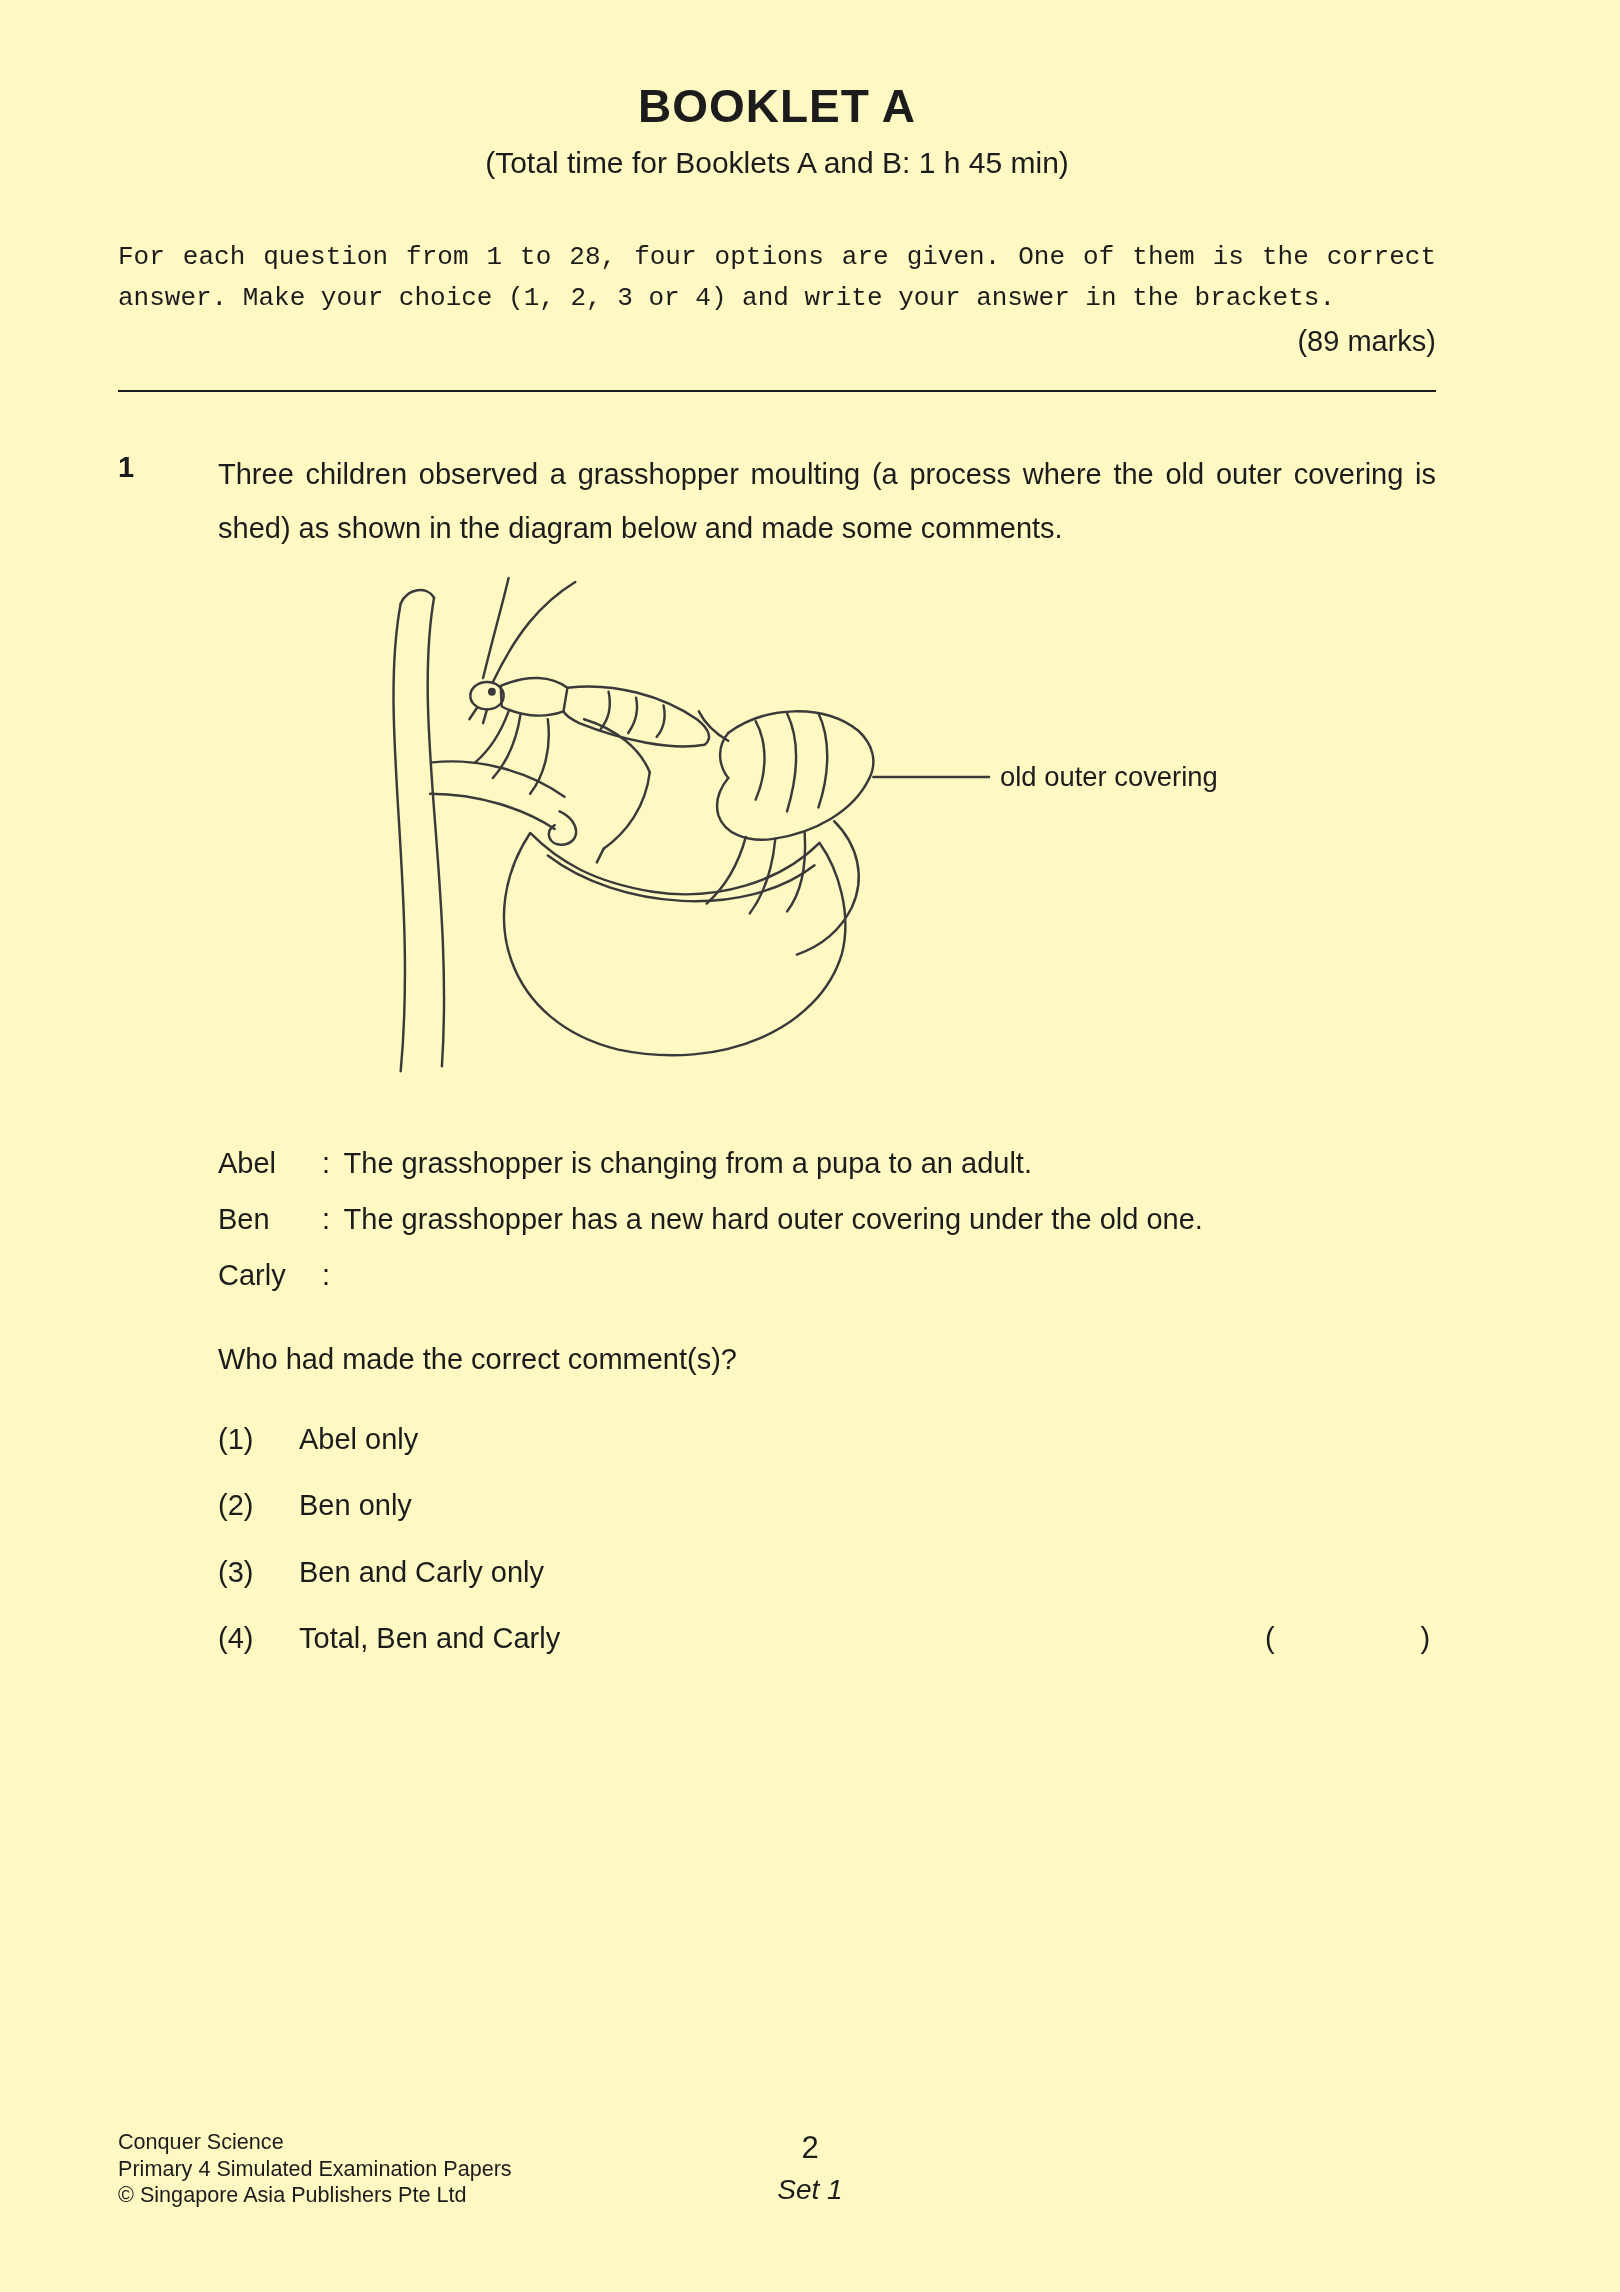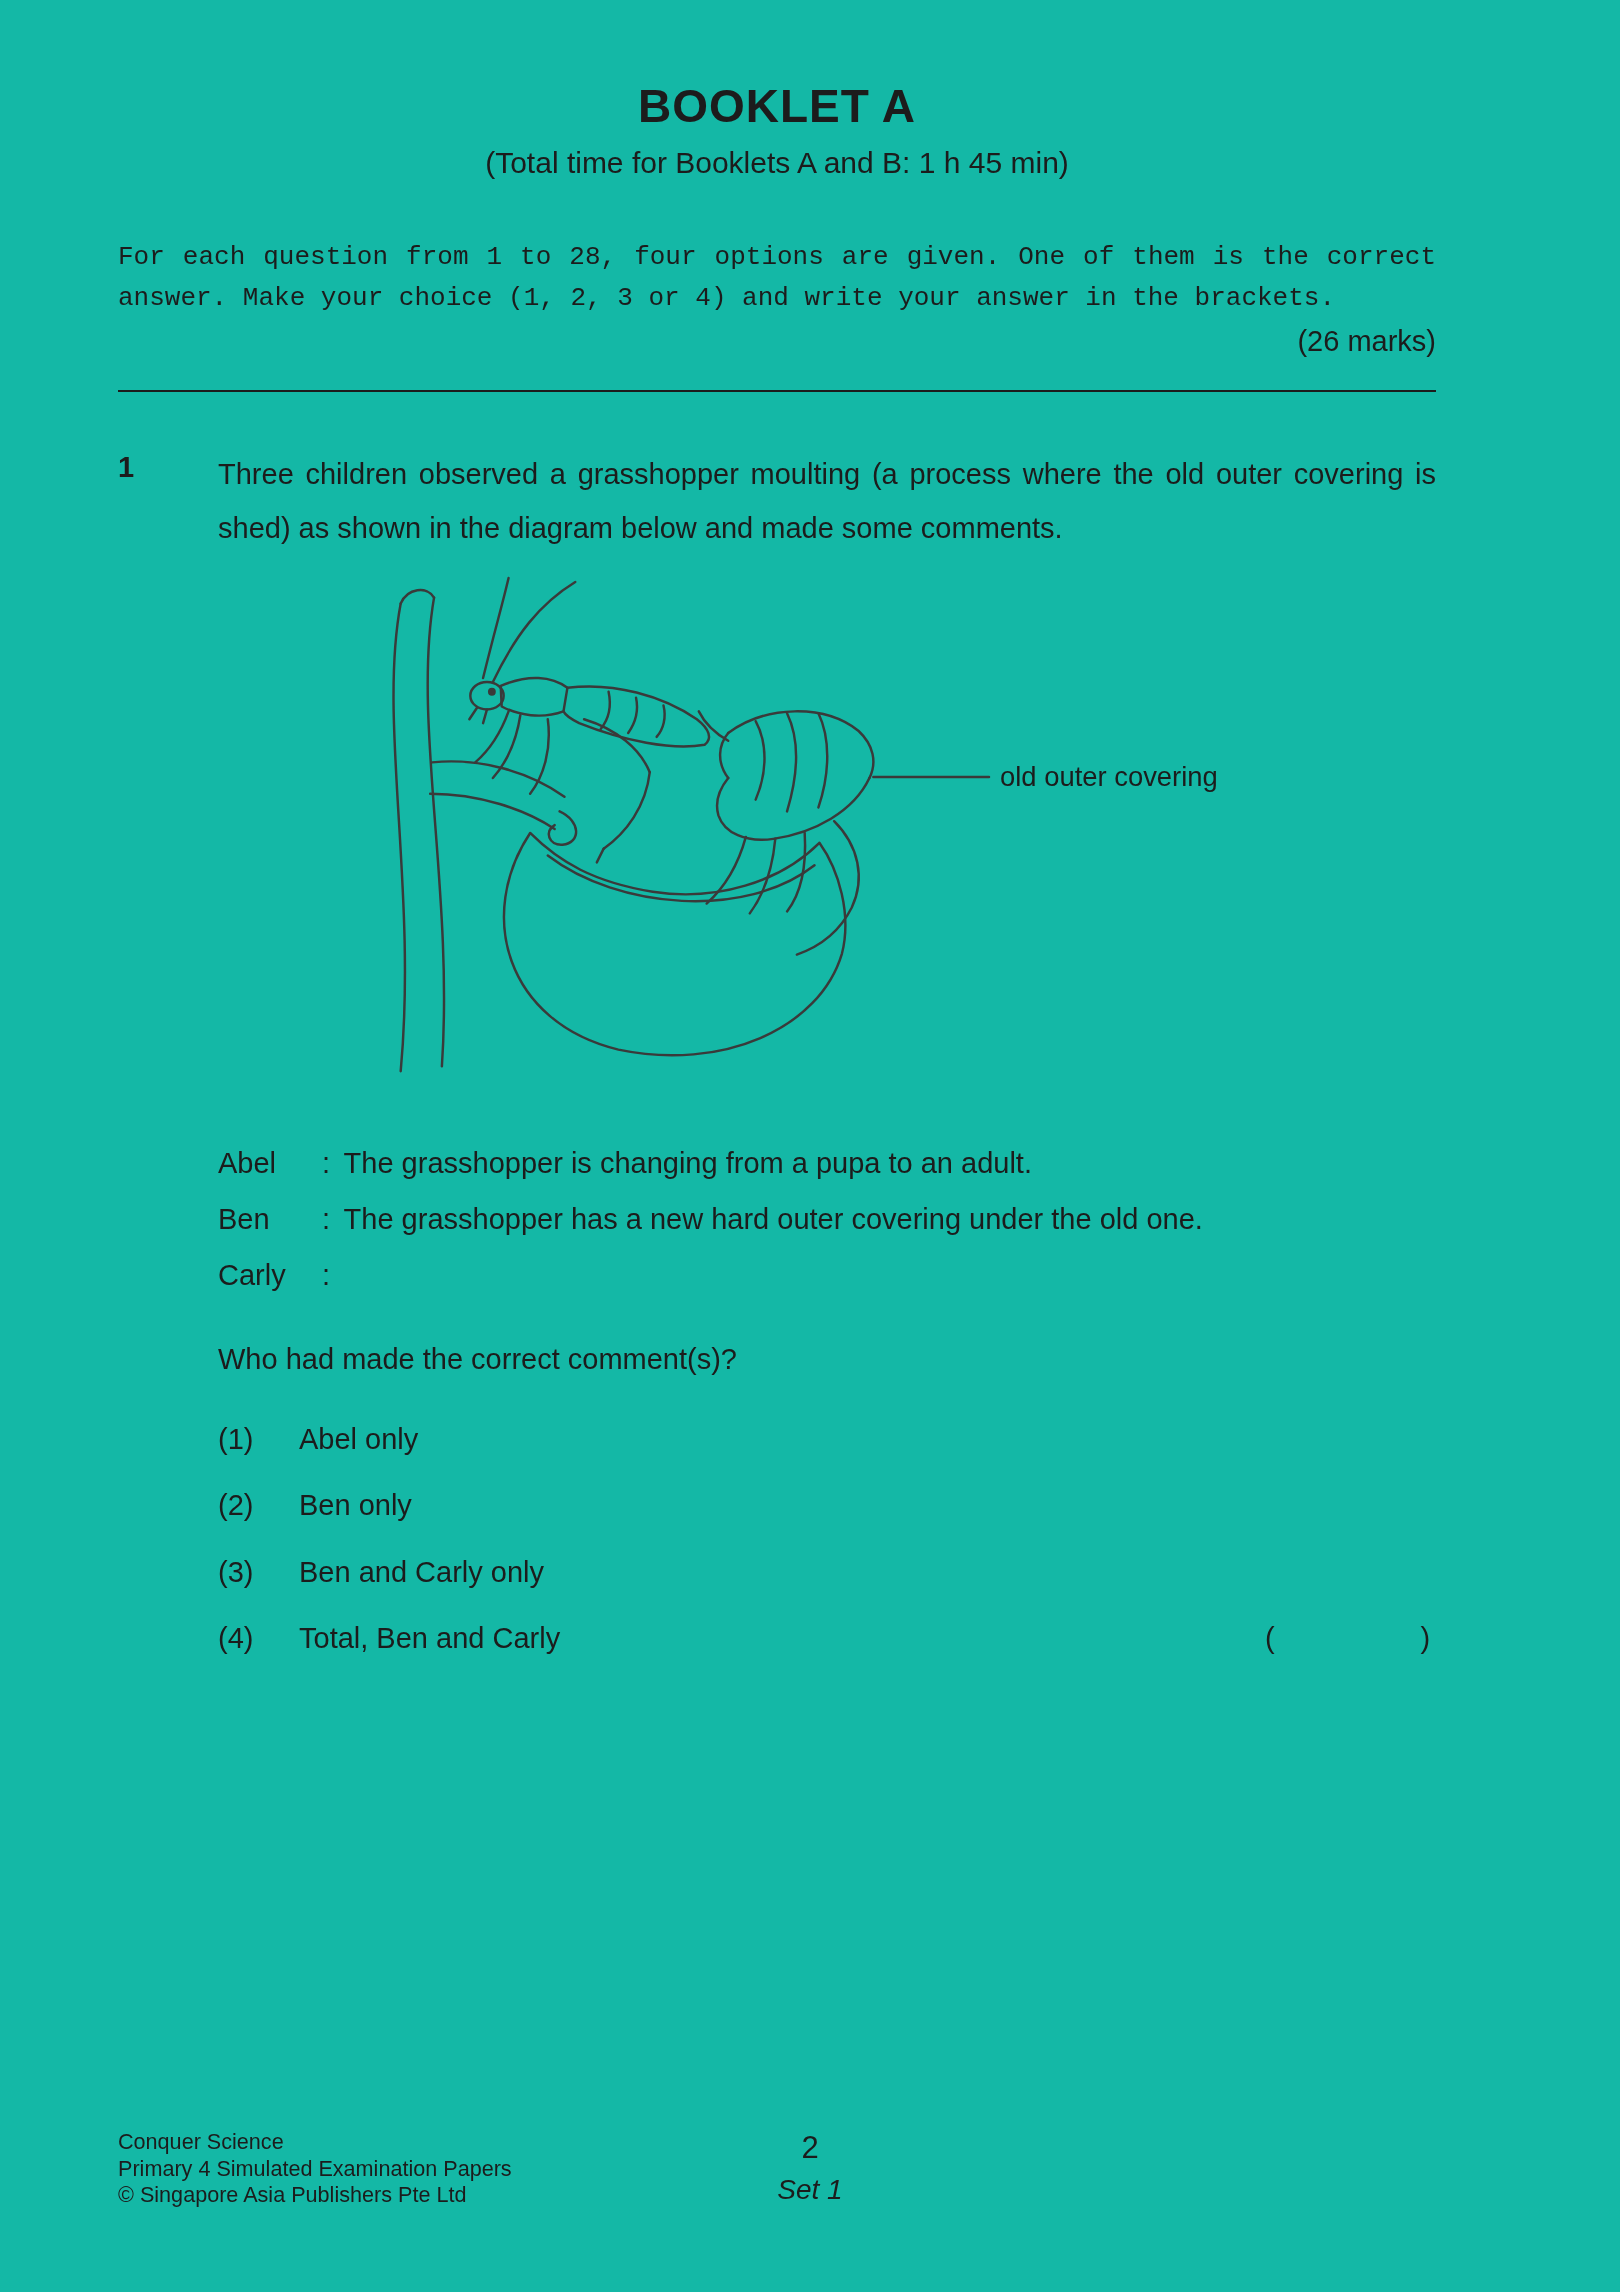--- a/index.html
+++ b/index.html
@@ -5,21 +5,21 @@
   * { margin: 0; padding: 0; box-sizing: border-box; }
   html, body { background: #ffffff; }
   body {
     font-family: "Liberation Sans", "DejaVu Sans", sans-serif;
     color: #1c1c1c;
   }
   .page {
     position: relative;
     width: 1620px;
     height: 2293px;
-    background: #14b8a6;
+    background: #fef9c3;
     overflow: hidden;
     padding: 61px 84px 0 118px;
   }
   .content { width: 1318px; }
 
   
   .title {
     text-align: center;
     font-size: 46px;
     font-weight: bold;
@@ -152,21 +152,21 @@
 </head>
 <body>
 
 <div class="page">
   <div class="content">
 
     <div class="title">BOOKLET A</div>
     <div class="subtitle">(Total time for Booklets A and B: 1 h 45 min)</div>
 
     <div class="instructions">For each question from 1 to 28, four options are given. One of them is the correct answer. Make your choice (1, 2, 3 or 4) and write your answer in the brackets.</div>
-    <div class="marks-line">(26 marks)</div>
+    <div class="marks-line">(89 marks)</div>
 
     <hr class="rule">
 
     <div class="question">
       <div class="q-row">
         <div class="q-number">1</div>
         <div class="q-text">Three children observed a grasshopper moulting (a process where the old outer covering is shed) as shown in the diagram below and made some comments.</div>
       </div>
 
       <div class="diagram">

